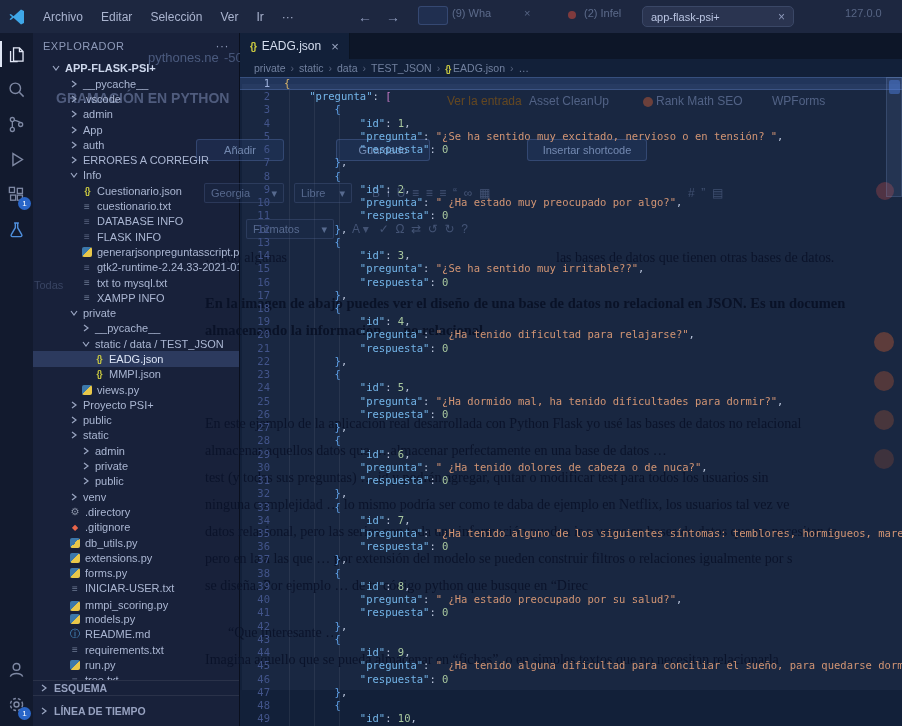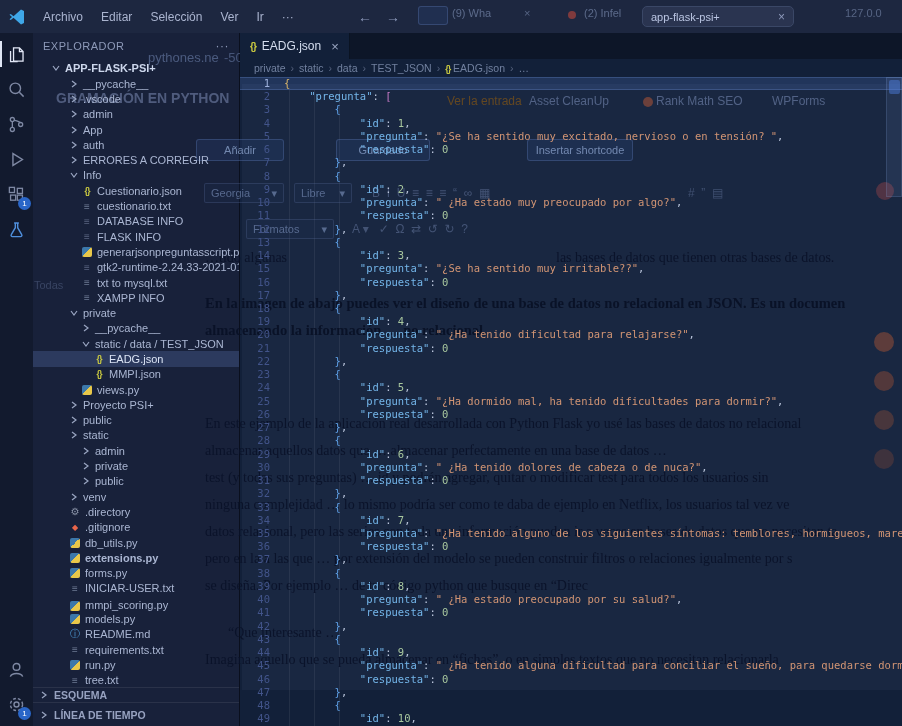--- a/index.html
+++ b/index.html
@@ -49,21 +49,21 @@
   .ic-txt{color:#6d7a94;font-size:10px;}
   .ic-file{color:#596480;font-size:10px;}
   .ic-gear{color:#8a93a8;font-size:10px;}
   .ic-git{color:#e8654a;font-size:8px;}
   .ic-md{color:#4f9cd8;font-size:10px;}
   .ic-py{width:10px;height:10px;flex:0 0 10px;margin:0 1px;border-radius:2px;
          background:linear-gradient(135deg,#3c78aa 50%,#e8c84a 50%);}
   .sb-panels{position:absolute;bottom:0;left:0;right:0;z-index:3;background:#18213a;}
   .sb-panel{height:15px;display:flex;align-items:center;gap:5px;padding-left:6px;
             border-top:1px solid rgba(255,255,255,.08);font-size:10.5px;font-weight:bold;color:#97a2c0;}
-  .sb-panel:last-child{height:24px;align-items:center;}
+  .sb-panel:last-child{height:31px;align-items:center;}
   
   .editor{flex:1;display:flex;flex-direction:column;min-width:0;}
   .tabbar{height:26px;background:#0d1628;display:flex;position:relative;z-index:2;}
   .tab{height:26px;background:#122039;display:flex;align-items:center;gap:6px;padding:0 10px;
        font-size:12px;color:#d5deef;border-right:1px solid rgba(0,0,0,.4);}
   .tab .tico{color:#cbcb41;font-weight:bold;font-size:10px;letter-spacing:-1px;}
   .tab .tclose{color:#9aa6c2;font-size:13px;margin-left:4px;}
   .breadcrumb{height:18px;background:#122039;display:flex;align-items:center;gap:5px;padding-left:14px;
               font-size:10.5px;color:#71809f;position:relative;z-index:2;white-space:nowrap;}
   .breadcrumb .sep{color:#55627e;}
@@ -387,21 +387,21 @@
             <span>.directory</span>
           </div>
           <div class="trow" style="padding-left: 36px;">
             <span class="fi ic-git">◆</span>
             <span>.gitignore</span>
           </div>
           <div class="trow" style="padding-left: 36px;">
             <span class="fi ic-py"></span>
             <span>db_utils.py</span>
           </div>
-          <div class="trow" style="padding-left: 36px; font-weight: bold;">
+          <div class="trow" style="padding-left: 36px;">
             <span class="fi ic-py"></span>
             <span>extensions.py</span>
           </div>
           <div class="trow" style="padding-left: 36px;">
             <span class="fi ic-py"></span>
             <span>forms.py</span>
           </div>
           <div class="trow" style="padding-left: 36px;">
             <span class="fi ic-txt">≡</span>
             <span>INICIAR-USER.txt</span>
@@ -598,21 +598,21 @@
       <div class="gt" style="left: 148px; top: 50px; font-size: 13px; color: rgb(125, 147, 194); opacity: 0.5;">pythones.ne</div>
       <div class="gt" style="left: 224px; top: 50px; font-size: 13px; color: rgb(125, 147, 194); opacity: 0.45;">-501</div>
       <div class="gt" style="left: 56px; top: 90px; font-size: 14px; color: rgb(124, 140, 180); opacity: 0.55; font-weight: 700;">GRAMACIÓN EN PYTHON</div>
       <div class="gt" style="left: 447px; top: 94px; font-size: 12px; color: #a16207; opacity: 0.55;">Ver la entrada</div>
       <div class="gt" style="left: 529px; top: 94px; font-size: 12px; color: rgb(127, 146, 189); opacity: 0.55;">Asset CleanUp</div>
       <div class="gcircle" style="left: 643px; top: 97px; width: 10px; height: 10px; background: rgb(192, 90, 53); opacity: 0.5;"></div>
       <div class="gt" style="left: 656px; top: 94px; font-size: 12px; color: rgb(127, 146, 189); opacity: 0.55;">Rank Math SEO</div>
       <div class="gt" style="left: 772px; top: 94px; font-size: 12px; color: rgb(127, 146, 189); opacity: 0.55;">WPForms</div>
       <div class="gbtn" style="left: 196px; top: 139px; width: 88px; height: 22px;">Añadir</div>
       <div class="gbtn" style="left: 336px; top: 139px; width: 94px; height: 22px;">Guardado</div>
-      <div class="gbtn" style="left: 527px; top: 139px; width: 106px; height: 22px;">Insertar shortcode</div>
+      <div class="gbtn" style="left: 527px; top: 139px; width: 120px; height: 22px;">Insertar shortcode</div>
       <div class="gdd" style="left: 204px; top: 183px; width: 80px;">
         <span>Georgia</span>
         <span>▾</span>
       </div>
       <div class="gdd" style="left: 294px; top: 183px; width: 58px;">
         <span>Libre</span>
         <span>▾</span>
       </div>
       <div class="gt" style="left: 372px; top: 186px; font-size: 12px; color: rgb(109, 127, 168); opacity: 0.5;">B  I  U  ≡  ≡  ≡  “  ∞  ▦</div>
       <div class="gt" style="left: 688px; top: 186px; font-size: 12px; color: rgb(109, 127, 168); opacity: 0.45;">#  ”  ▤</div>

